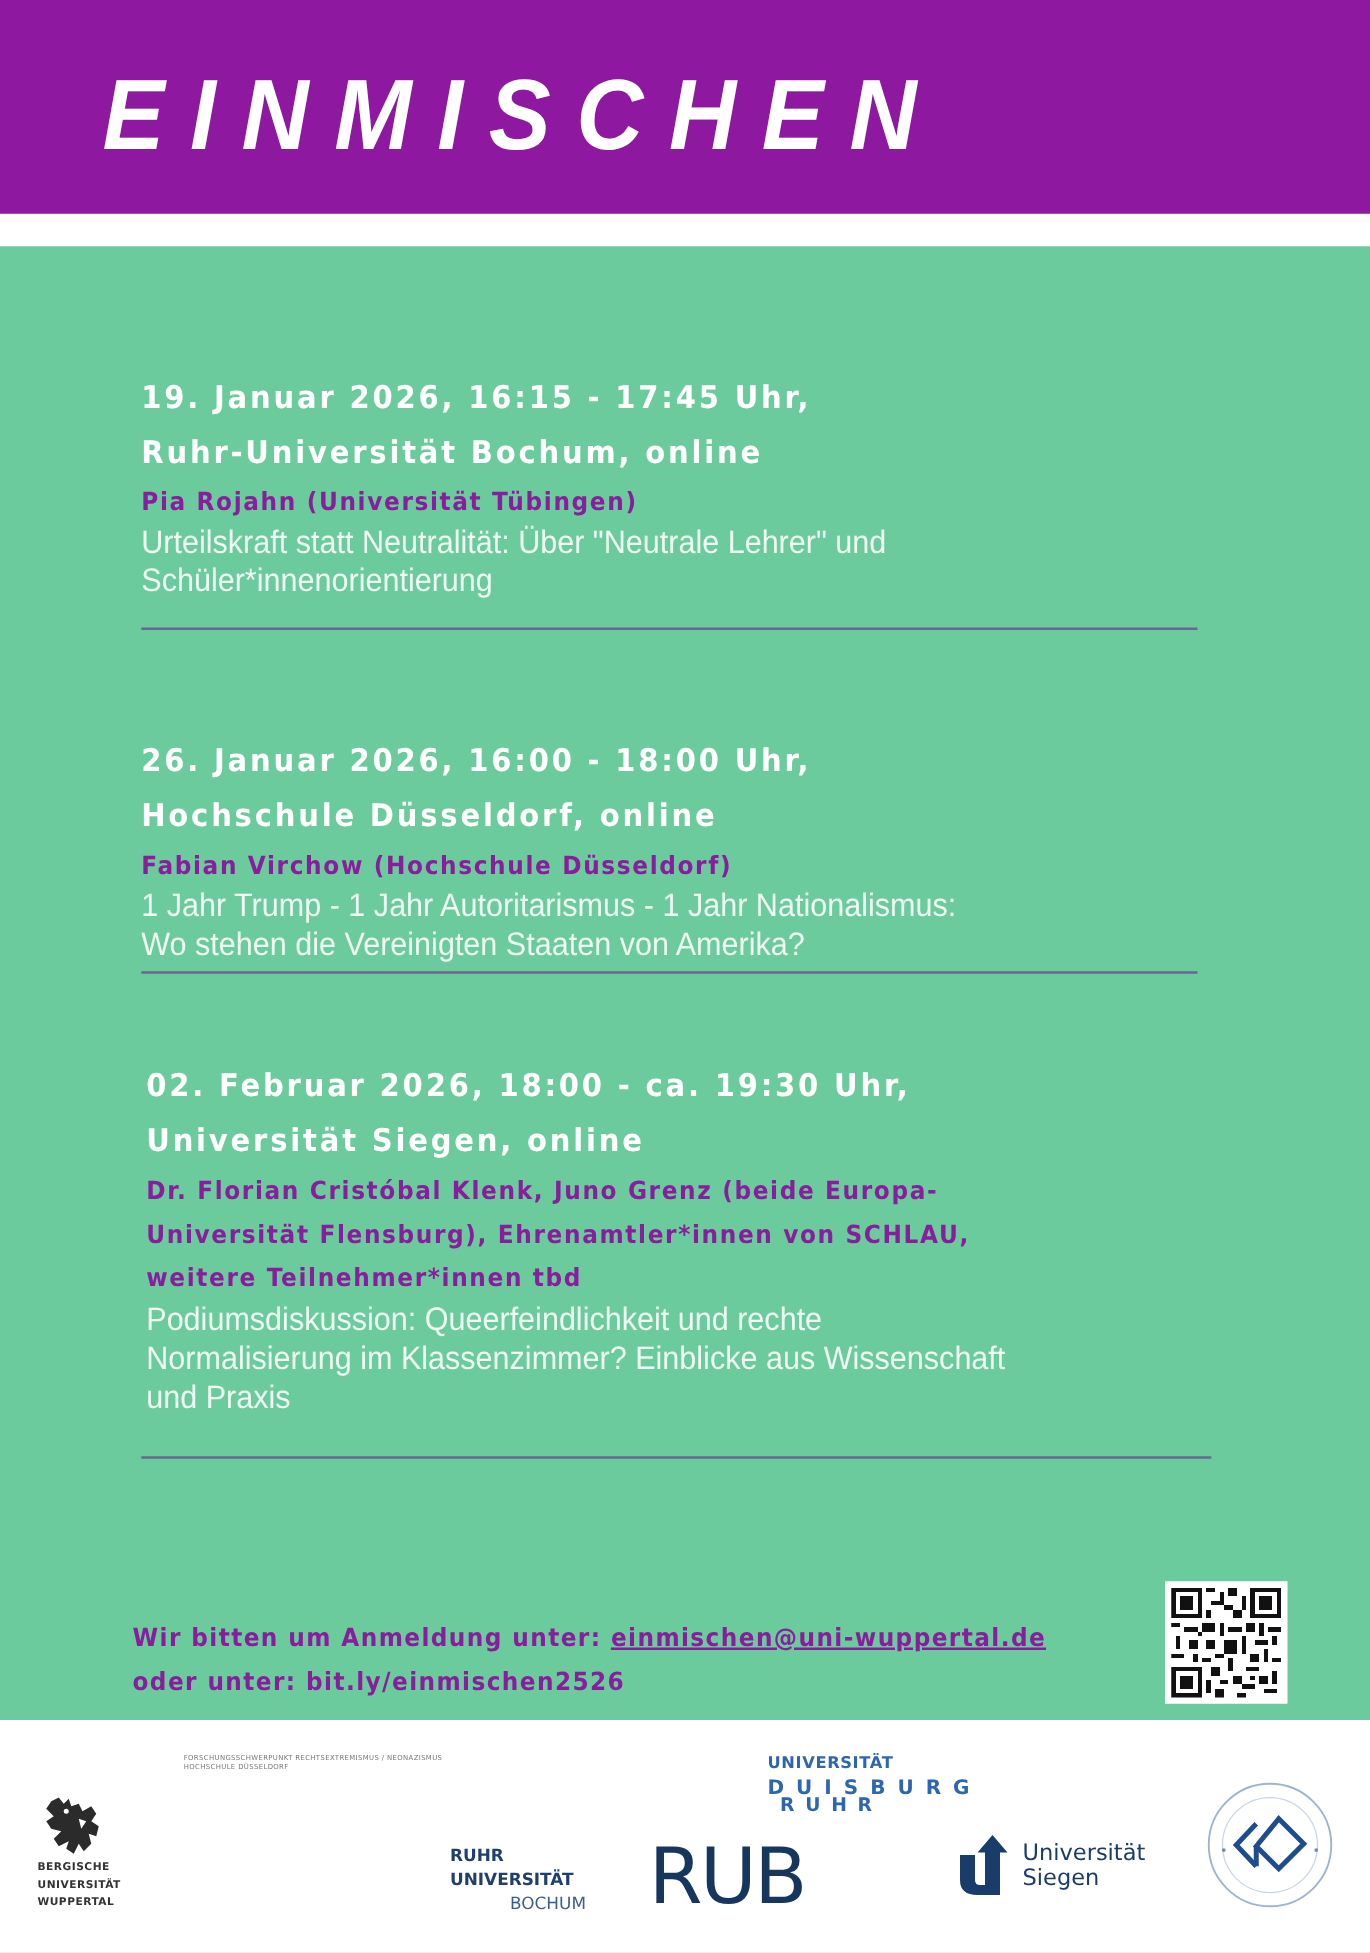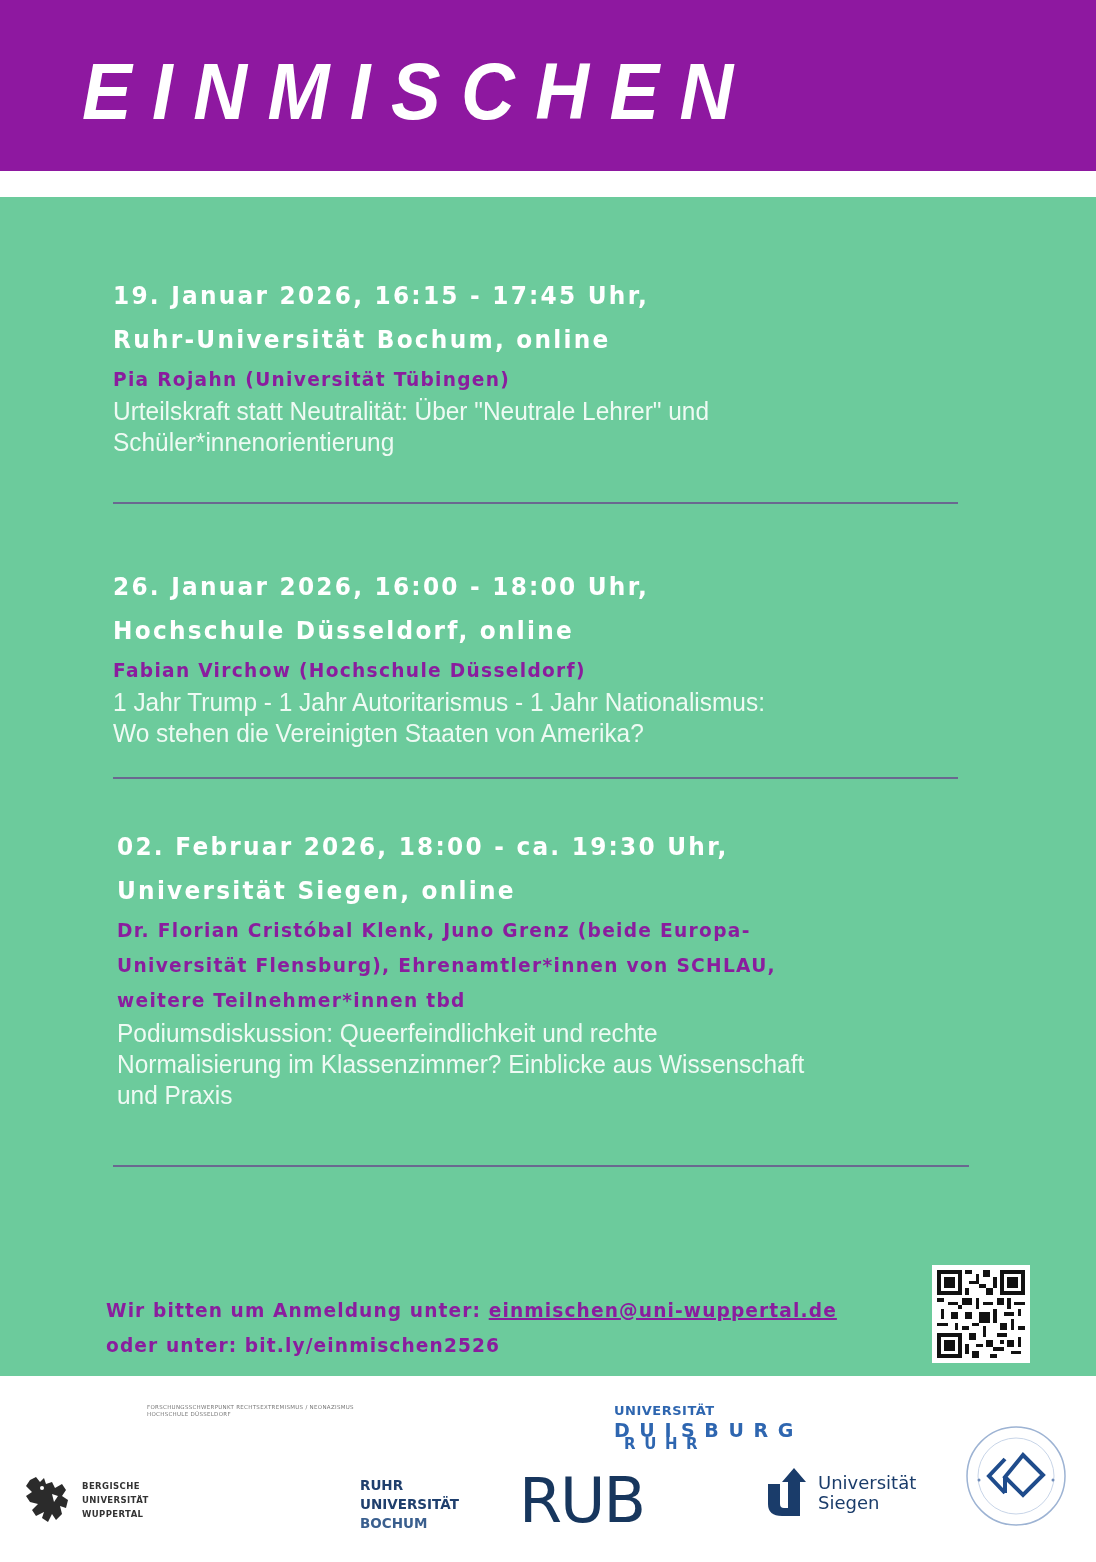--- a/index.html
+++ b/index.html
@@ -16,21 +16,21 @@
     font-weight: bold; font-style: italic;
     font-size: 80px; letter-spacing: 22px; color: #ffffff; line-height: 1;
     transform: scaleX(0.93); transform-origin: left center;
   }
 
   .main {
     position: absolute; left: 0; top: 197px; width: 1096px; height: 1179px;
     background: #6ccb9c;
   }
 
-  .event { position: absolute; left: 113px; width: 880px; }
+  .event { position: absolute; left: 113px; width: 880px; margin-top: 22px; }
   .ev-date, .ev-place {
     font-family: "DejaVu Sans", sans-serif; font-weight: bold;
     color: #ffffff; font-size: 25px; letter-spacing: 2.4px; line-height: 44px;
     transform: scaleX(0.93); transform-origin: left center; white-space: nowrap;
   }
   .ev-speaker {
     font-family: "DejaVu Sans", sans-serif; font-weight: bold;
     color: #8a1d9e; font-size: 20px; letter-spacing: 1.4px; line-height: 34px;
     transform: scaleX(0.93); transform-origin: left center; white-space: nowrap;
   }
@@ -66,32 +66,32 @@
     font-family: "DejaVu Sans", sans-serif; font-weight: bold; font-size: 37px;
     color: #4a95c2; line-height: 1; letter-spacing: 0px;
   }
   .forena-sub {
     font-family: "DejaVu Sans", sans-serif; font-size: 5.5px; color: #777;
     line-height: 7px; letter-spacing: 0.3px; white-space: nowrap; text-transform: uppercase;
   }
 
   .ude { position: absolute; left: 614px; top: 1403px; color: #2e66b0; }
   .ude-top { font-family: "DejaVu Sans", sans-serif; font-weight: bold; font-size: 13px; letter-spacing: 0.5px; }
-  .ude-duis { font-family: "DejaVu Sans", sans-serif; font-weight: bold; font-size: 19px; letter-spacing: 9.6px; line-height: 16px; margin-top: 4px; }
+  .ude-duis { font-family: "DejaVu Sans", sans-serif; font-weight: bold; font-size: 16px; letter-spacing: 9.6px; line-height: 16px; margin-top: 4px; }
   .ude-essen { font-family: "DejaVu Sans", sans-serif; font-weight: bold; font-size: 15px; letter-spacing: 8.6px; line-height: 12px; margin-left: 10px; }
 
-  .wuppertal { position: absolute; left: 22px; top: 1474px; display: flex; align-items: center; }
+  .wuppertal { position: absolute; left: 22px; top: 1435px; display: flex; align-items: center; flex-direction: column; }
   .lion { width: 52px; height: 52px; }
   .wup-text {
     margin-left: 8px; font-family: "DejaVu Sans", sans-serif; font-weight: bold;
     font-size: 8.5px; line-height: 14px; color: #333; letter-spacing: 0.4px;
   }
 
   .ruhr { position: absolute; left: 360px; top: 1476px; font-family: "DejaVu Sans", sans-serif; font-weight: bold; font-size: 13.5px; line-height: 19px; color: #1f3f6d; }
-  .ruhr .boc { font-weight: bold; color: #3a5f8e; }
+  .ruhr .boc { font-weight: normal; color: #3a5f8e; margin-left: 48px; }
 
   .rub { position: absolute; left: 519px; top: 1470px; font-family: "DejaVu Sans", sans-serif; font-size: 62px; line-height: 1; color: #17365d; letter-spacing: -2px; }
   .rub b { font-weight: normal; }
   .rub span { font-weight: normal; }
 
   .siegen { position: absolute; left: 766px; top: 1468px; display: flex; align-items: center; }
   .siegen-mark { width: 46px; height: 50px; }
   .siegen-text { margin-left: 6px; font-family: "DejaVu Sans", sans-serif; font-size: 18px; line-height: 20px; color: #1a3c6a; }
 
   .phfr { position: absolute; left: 965px; top: 1425px; width: 102px; height: 102px; }

